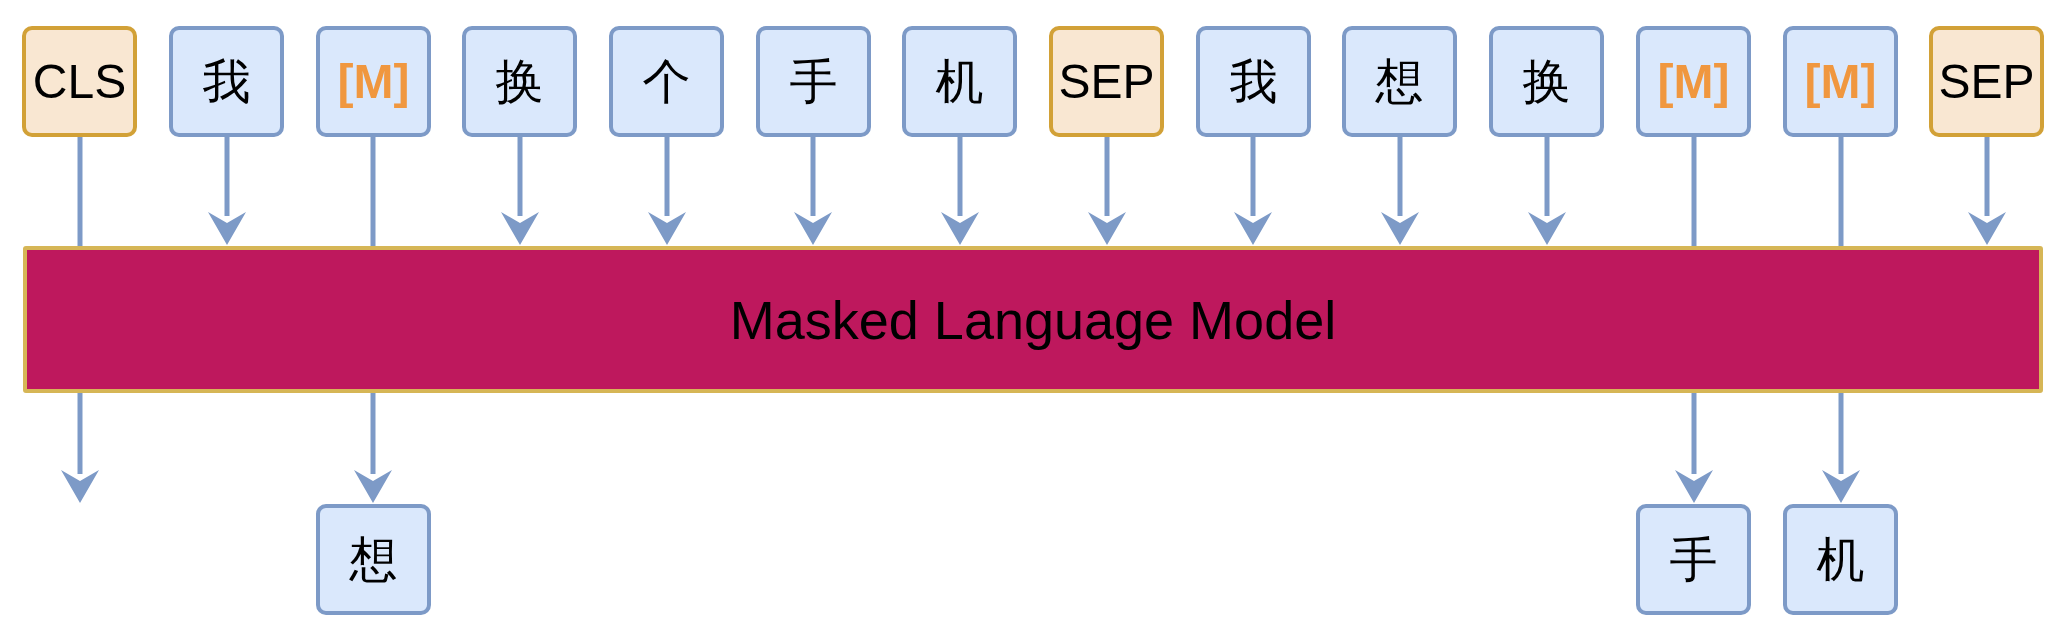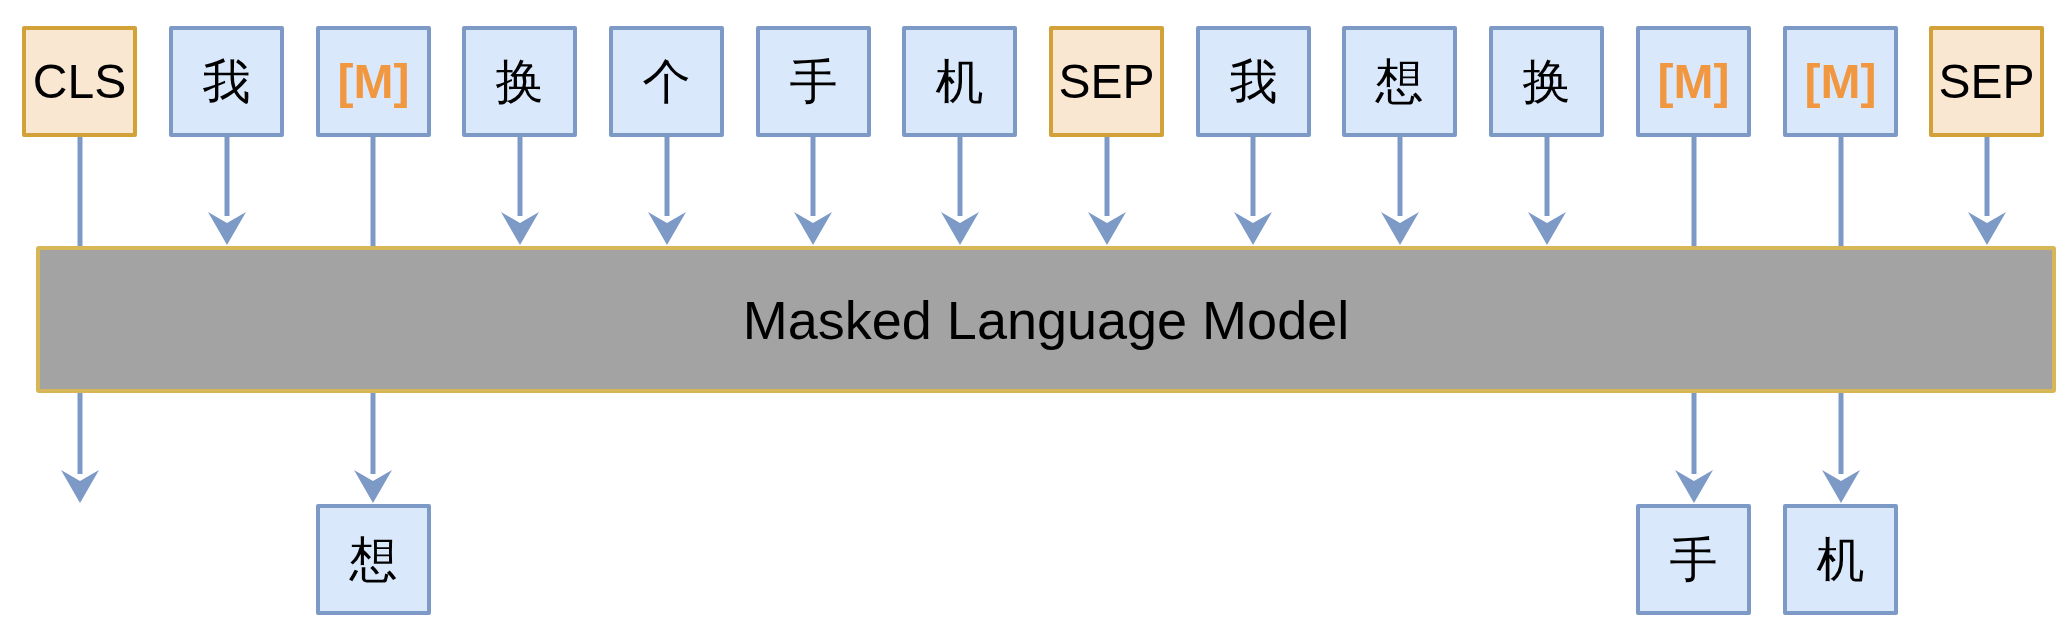--- a/index.html
+++ b/index.html
@@ -10,41 +10,41 @@
     font-family:"Liberation Sans","DejaVu Sans",sans-serif;
     overflow:hidden;
   }
   .wires{position:absolute;left:0;top:0;z-index:1;}
   .token{
     position:absolute;
     width:115px;height:111px;
     box-sizing:border-box;
     border:4px solid #7D9AC7;
     background:#DAE8FC;
-    border-radius:2px;
+    border-radius:10px;
     display:flex;align-items:center;justify-content:center;
     font-size:48px;line-height:1;color:#000;
     z-index:2;
   }
   .token.special{
     background:#F9E7D2;
     border-color:#D2A137;
   }
   .token.masked{
     color:#F0973F;
     font-weight:bold;
   }
   .top-row{top:26px;}
   .out-row{top:504px;}
   .model{
     position:absolute;
-    left:36px;top:246px;
+    left:23px;top:246px;
     width:2020px;height:147px;
     box-sizing:border-box;
-    background:#a3a3a3;
+    background:#be185d;
     border:4px solid #D6B656;
     border-radius:3px;
     display:flex;align-items:center;justify-content:center;
     font-size:54px;color:#000;
     z-index:2;
   }
 </style>
 </head>
 <body>
 

